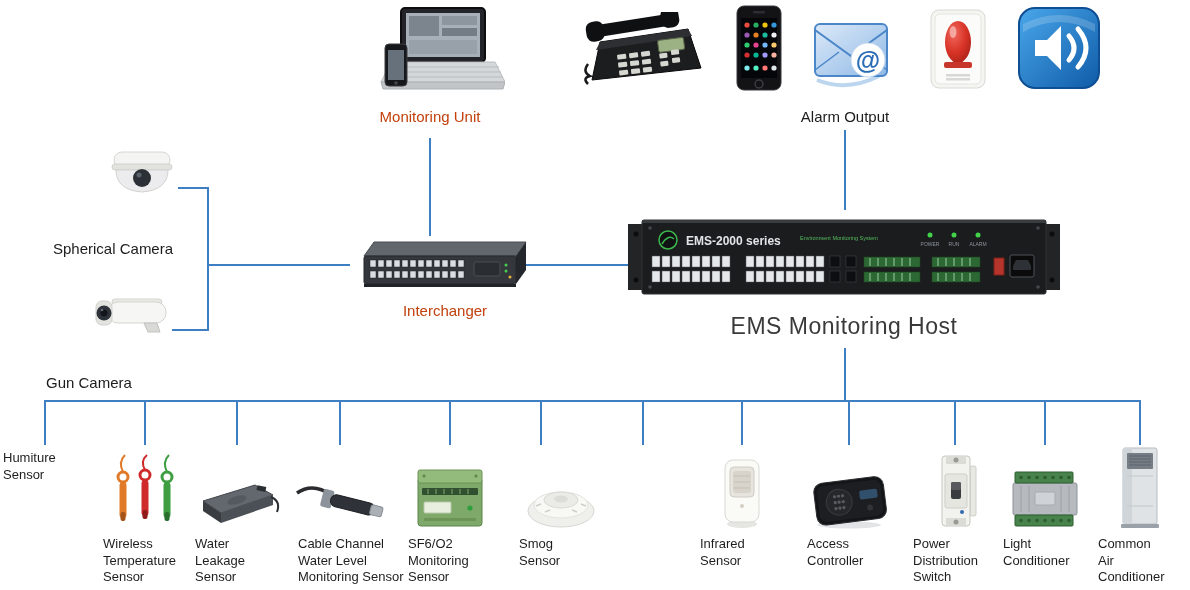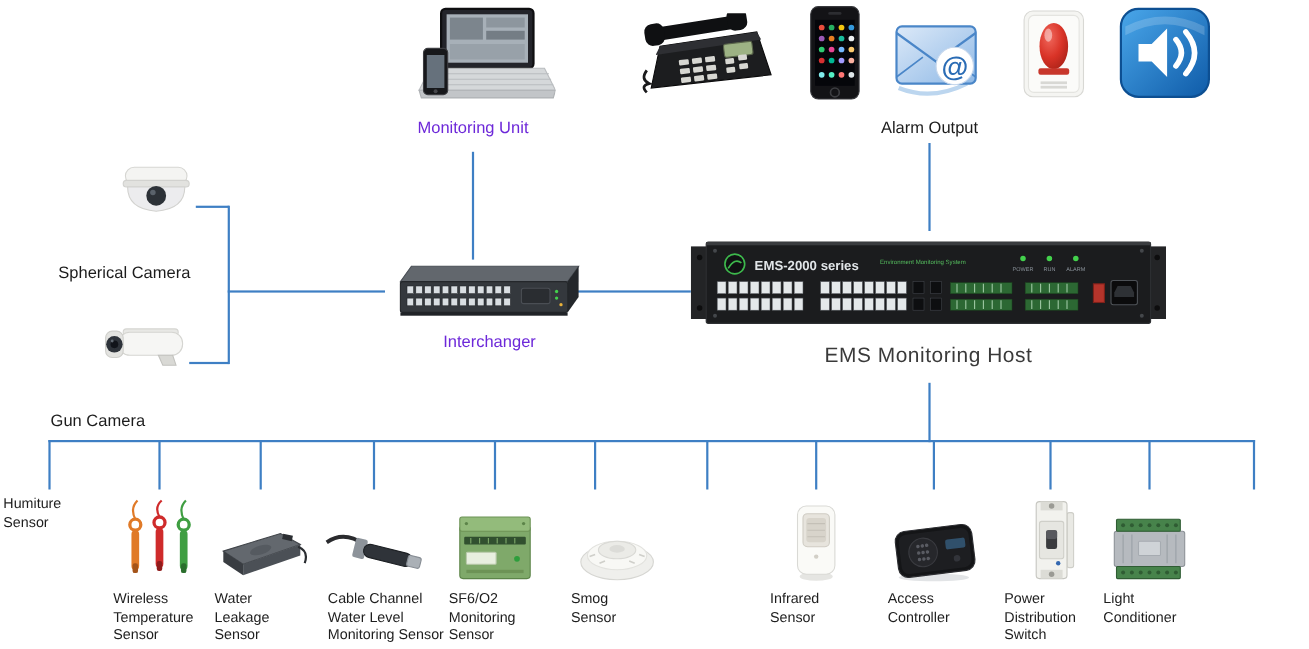--- a/index.html
+++ b/index.html
@@ -1,21 +1,21 @@
 <!DOCTYPE html>
 <html><head>
 <meta charset="utf-8">
 <style>
   html,body{margin:0;padding:0;background:#fff;}
   .canvas{position:relative;width:1190px;height:590px;background:#ffffff;overflow:hidden;
           font-family:"Liberation Sans",sans-serif;color:#1e1e1e;}
   .line{position:absolute;background:#3e7fc4;}
   .node{position:absolute;display:flex;flex-direction:column;align-items:center;}
-  .node-label{margin-top:8px;font-size:15px;color:#6d28d9;text-align:center;white-space:pre;}
-  .host-label{margin-top:10px;font-size:19px;color:#3a3a3a;letter-spacing:.5px;text-align:center;white-space:pre;}
+  .node-label{margin-top:8px;font-size:15px;color:#c2410c;text-align:center;white-space:pre;}
+  .host-label{margin-top:10px;font-size:23px;color:#3a3a3a;letter-spacing:.5px;text-align:center;white-space:pre;}
   .img-abs{position:absolute;}
   .free-label{position:absolute;font-size:15px;color:#1c1c1c;white-space:pre;}
   .alarm-group{position:absolute;left:575px;top:4px;width:530px;height:130px;}
   .alarm-group .icon{position:absolute;}
   .alarm-label{position:absolute;left:195px;top:104px;width:150px;font-size:15px;color:#1c1c1c;
                text-align:center;white-space:pre;}
   .sensor{position:absolute;top:444px;width:90px;display:flex;flex-direction:column;align-items:center;}
   .sensor-img{height:86px;display:flex;align-items:flex-end;justify-content:center;}
   .sensor-label{align-self:flex-start;margin-top:6px;padding-left:3px;font-size:13px;line-height:1.28;
                 color:#1e1e1e;white-space:pre;}
@@ -544,14 +544,35 @@
             <circle cx="46" cy="54.5" r="1.8"></circle>
             <circle cx="54" cy="54.5" r="1.8"></circle>
             <circle cx="62" cy="54.5" r="1.8"></circle>
         </g>
       </svg>
     </div>
     <div class="sensor-label">Light
 Conditioner</div>
   </div>
 
+  <div class="sensor" style="left:1095px">
+    <div class="sensor-img">
+      <svg width="46" height="84" viewBox="0 0 46 84">
+        <rect x="6" y="2" width="34" height="76" rx="2" fill="#dfe3e6" stroke="#b7bdc2"></rect>
+        <rect x="6" y="2" width="9" height="76" fill="#d0d5d9"></rect>
+        <rect x="10" y="7" width="26" height="16" rx="1" fill="#767d85"></rect>
+        <g stroke="#5d646c" stroke-width="1">
+          <line x1="12" y1="10" x2="34" y2="10"></line>
+            <line x1="12" y1="13" x2="34" y2="13"></line>
+            <line x1="12" y1="16" x2="34" y2="16"></line>
+            <line x1="12" y1="19" x2="34" y2="19"></line>
+        </g>
+        <line x1="10" y1="30" x2="36" y2="30" stroke="#c2c8cd"></line>
+        <line x1="10" y1="60" x2="36" y2="60" stroke="#c2c8cd"></line>
+        <rect x="4" y="78" width="38" height="4" rx="1" fill="#9aa1a8"></rect>
+      </svg>
+    </div>
+    <div class="sensor-label">Common
+Air
+Conditioner</div>
+  </div>
 
 </div>
 
 </body></html>

